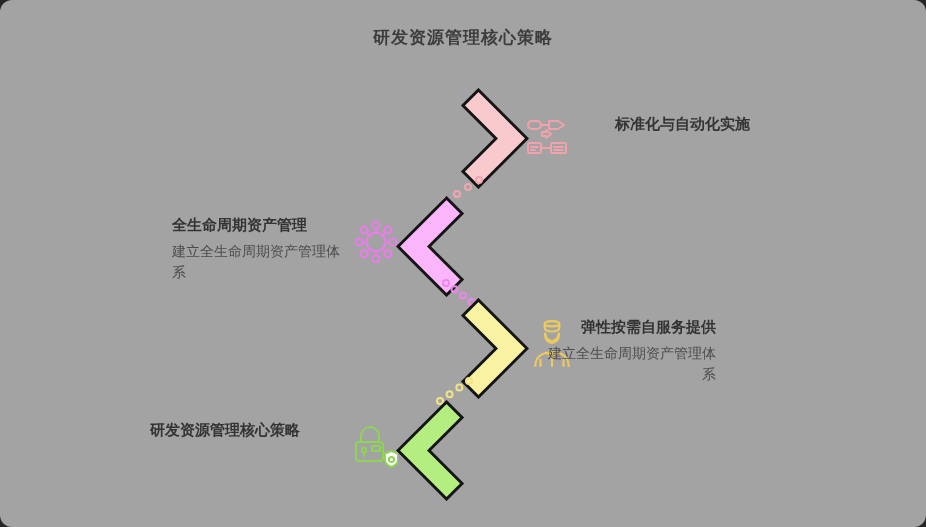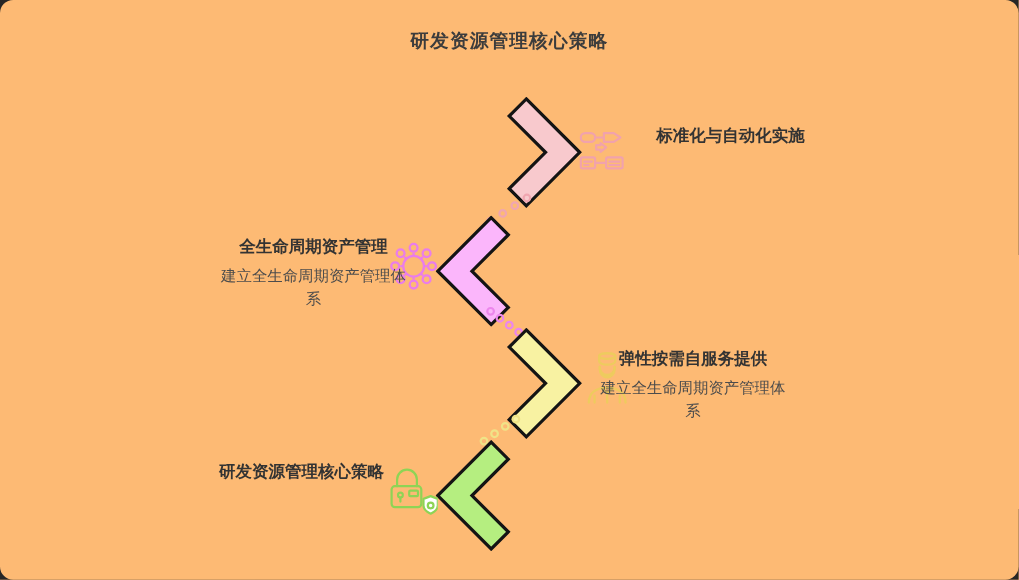--- a/index.html
+++ b/index.html
@@ -4,43 +4,42 @@
 <style>
   html,body{margin:0;padding:0;}
   body{
     width:926px;height:527px;
     background:#262626;
     font-family:"Liberation Sans","DejaVu Sans",sans-serif;
     position:relative;overflow:hidden;
   }
   .card{
     position:absolute;inset:0;
-    background:#fdba74;
+    background:#a3a3a3;
     border-radius:12px;
-    font-family:Liberation Serif, serif;
   }
   .page-title{
     position:absolute;top:26px;left:0;width:100%;
     text-align:center;
     font-size:17px;font-weight:700;color:#3c3c3c;
     letter-spacing:1px;
   }
   .abs{position:absolute;}
   .step-title{
     font-size:15px;font-weight:700;color:#333333;
     line-height:20px;white-space:nowrap;
   }
   .step-desc{
     margin-top:6px;
     font-size:14px;font-weight:400;color:#4c4c4c;
     line-height:21px;
     word-break:break-all;
   }
-  .text-right{text-align:center;margin-left:25px;}
-  .text-left{text-align:center;}
+  .text-right{text-align:left;}
+  .text-left{text-align:right;}
   svg{display:block;}
 </style>
 </head>
 <body>
 
 <div class="card">
 
   <div class="page-title">研发资源管理核心策略</div>
 
   <div class="abs" style="left:459px;top:88px;">

